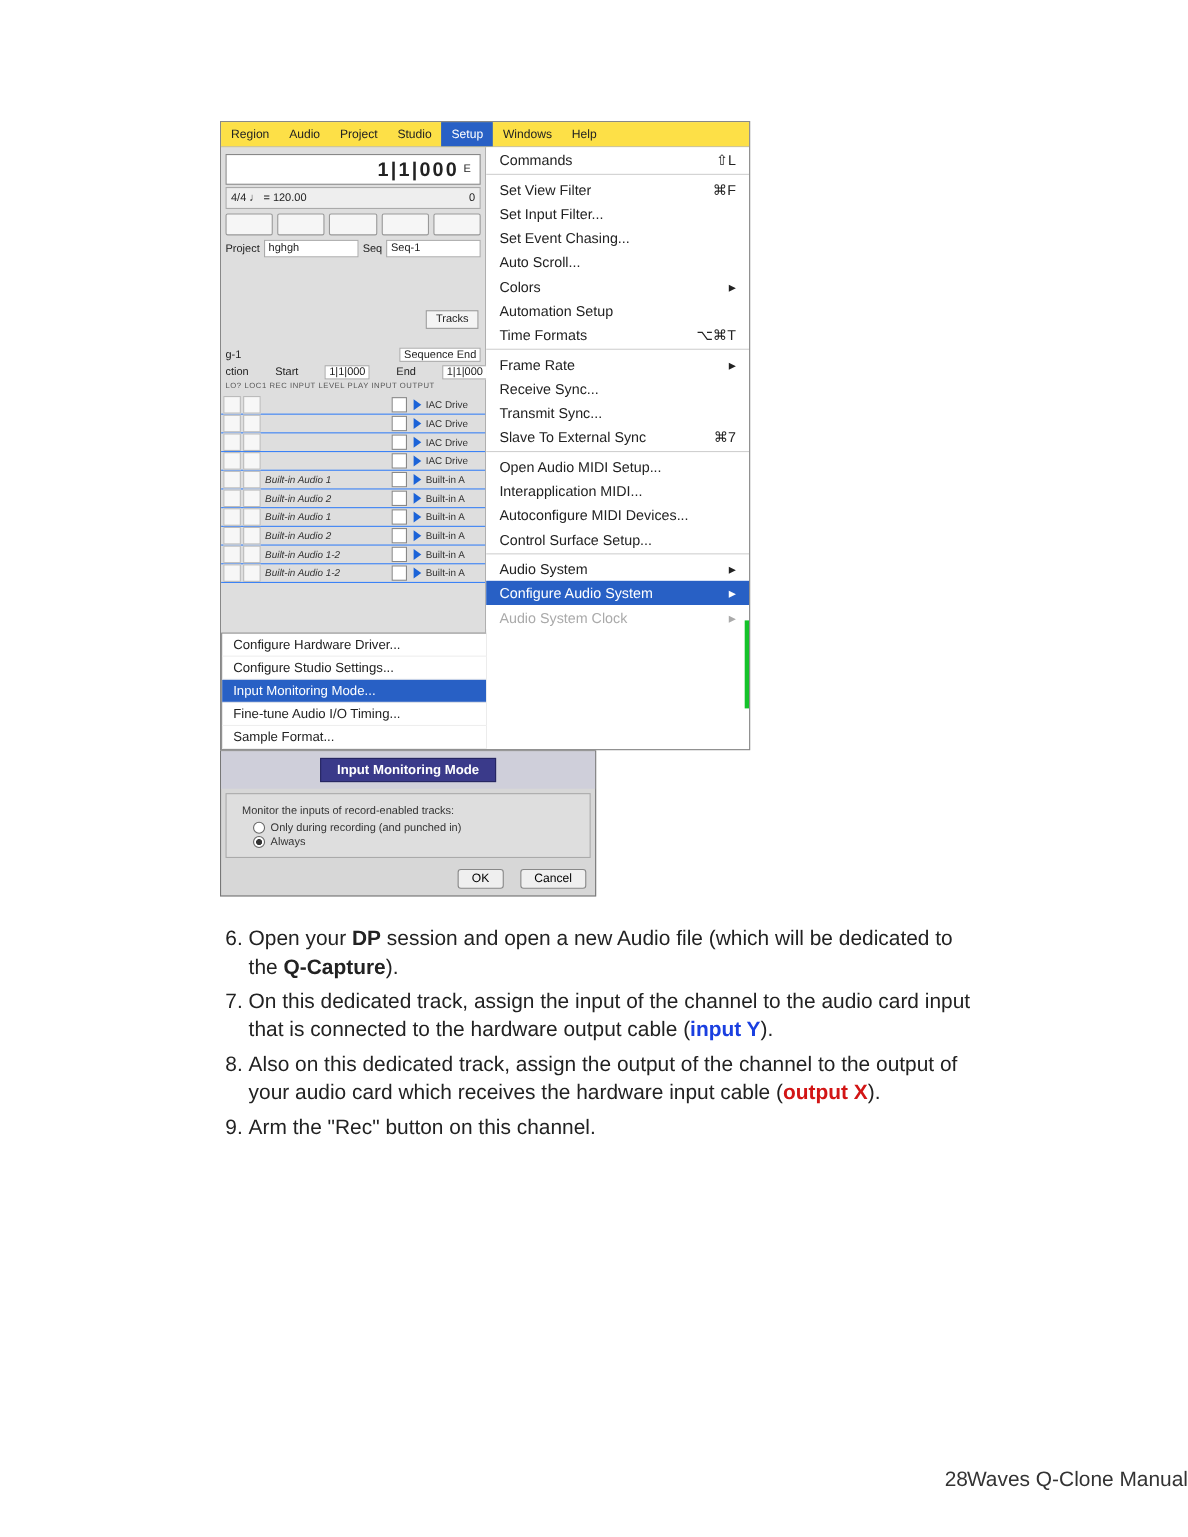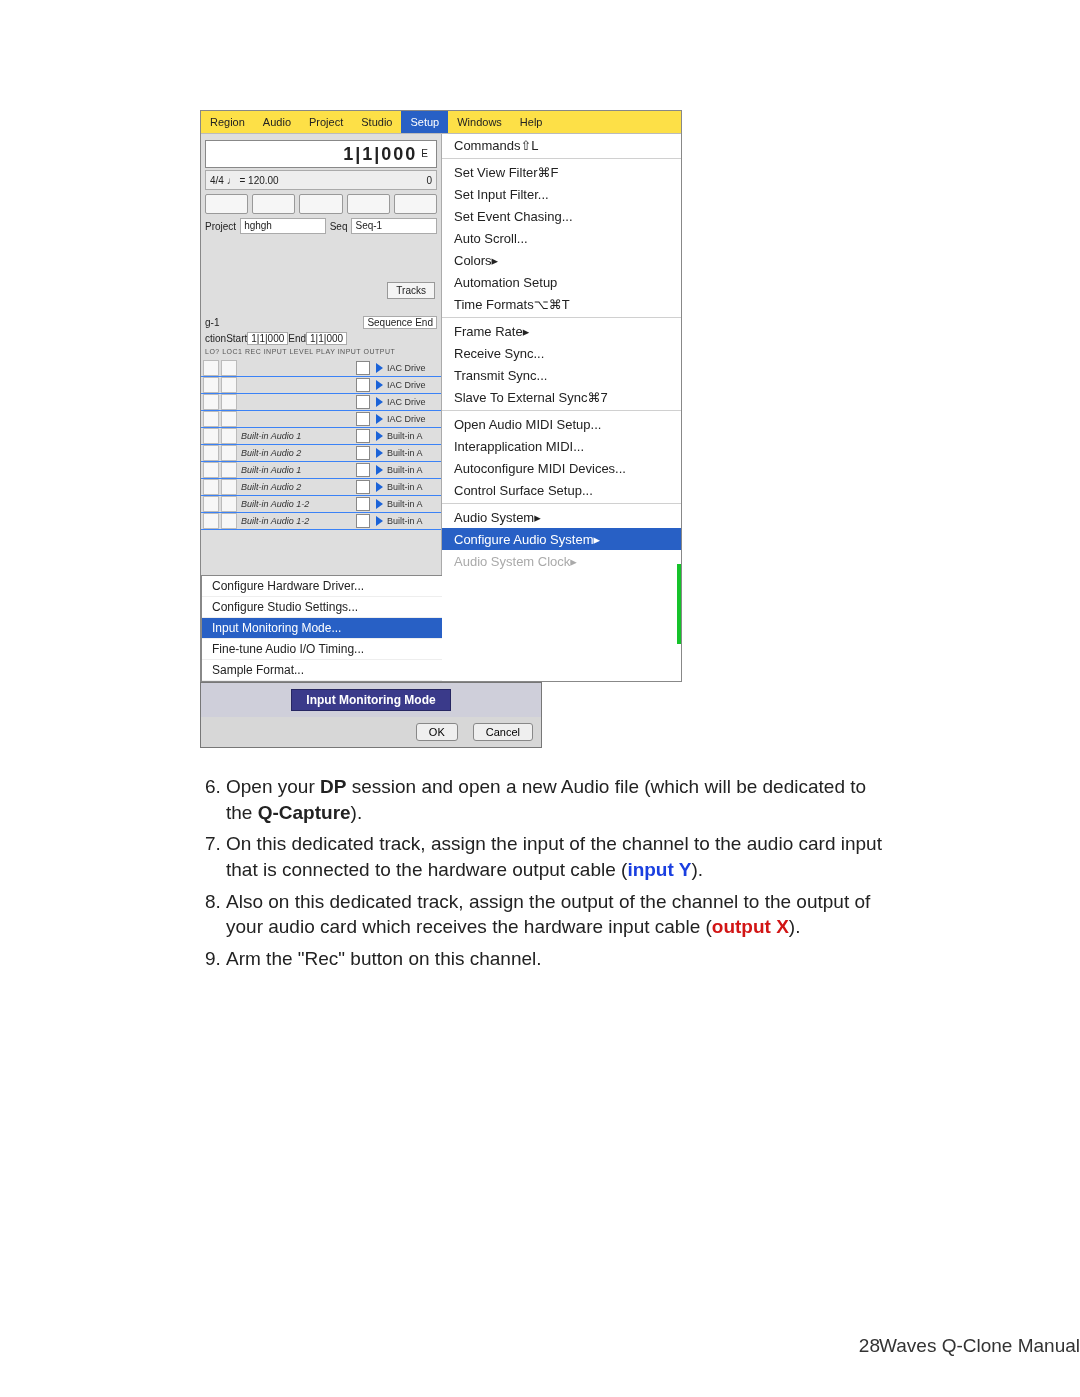--- a/index.html
+++ b/index.html
@@ -12,38 +12,38 @@
   .dp-body{display:flex;height:calc(100% - 22px)}
   .dp-left{flex:0 0 240px;background:#dedede;border-right:1px solid #aaa;position:relative}
   .counter{margin:6px 4px 2px 4px;height:26px;background:#fff;border:1px solid #888;display:flex;align-items:center;justify-content:flex-end;padding:0 6px;font:bold 18px/1 Arial;letter-spacing:2px}
   .tempo{margin:2px 4px 4px 4px;height:18px;background:#eee;border:1px solid #aaa;display:flex;align-items:center;font-size:10px;padding:0 4px;justify-content:space-between}
   .toolrow{margin:2px 4px 4px 4px;height:20px;display:flex;gap:4px}
   .toolrow .tb{flex:1;background:#f6f6f6;border:1px solid #999;border-radius:2px}
   .projrow{margin:0 4px 6px 4px;height:16px;display:flex;gap:4px;font-size:10px;align-items:center}
   .projrow .fld{flex:1;background:#fff;border:1px solid #aaa;height:14px;padding:0 3px;line-height:14px}
   .trackbtn{position:absolute;right:6px;top:148px;background:#f4f4f4;border:1px solid #999;font-size:10px;padding:2px 8px}
   .seqrow{position:absolute;top:180px;left:0;right:0;padding:0 4px;font-size:10px}
-  .seqrow .line{display:flex;align-items:center;gap:0;height:16px}
+  .seqrow .line{display:flex;align-items:center;gap:24px;height:16px}
   .seqrow .chip{background:#fff;border:1px solid #aaa;padding:0 3px}
   .hdrmini{position:absolute;top:214px;left:0;right:0;font-size:7px;color:#555;letter-spacing:.5px;padding:0 4px;display:flex;justify-content:space-between}
   .tracks{position:absolute;top:226px;left:0;right:0}
   .trk{height:16px;display:flex;align-items:center;font-size:9px;border-bottom:1px solid #3b82f6}
   .trk .cell{width:14px;height:14px;border:1px solid #bbb;margin-left:2px;background:#f7f7f7}
   .trk .name{flex:1;padding:0 4px;font-style:italic;color:#333}
   .trk .cb{width:12px;height:12px;border:1px solid #888;background:#fff;margin-right:2px}
   .trk .play{width:0;height:0;border-left:7px solid #1b63d8;border-top:5px solid transparent;border-bottom:5px solid transparent;margin:0 4px}
   .trk .out{width:54px;font-size:9px;color:#333;overflow:hidden;white-space:nowrap}
   
   .submenu{position:absolute;left:0;bottom:0;width:240px;background:#fff;border:1px solid #888;font-size:12px}
   .submenu div{padding:3px 10px;border-bottom:1px solid #eee}
   .submenu .hl{background:#2860c5;color:#fff}
   
   .dp-right{flex:1;background:#fff;position:relative}
   .dd{position:absolute;top:0;left:0;right:0;background:#fff}
-  .dd .item{display:flex;align-items:center;height:22px;padding:0 12px;font-size:13px}
+  .dd .item{display:flex;justify-content:space-between;align-items:center;height:22px;padding:0 12px;font-size:13px}
   .dd .sep{height:1px;background:#d0d0d0;margin:2px 0}
   .dd .hl{background:#2860c5;color:#fff}
   .dd .dim{color:#aaa}
   .greenbar{position:absolute;right:0;top:430px;width:4px;height:80px;background:#15c22a}
   
   p.body{font-size:19px;margin:18px 0 10px 0;line-height:1.35}
   
   .shot2{width:340px;border:1px solid #777;background:#d7d7d7;font-size:11px}
   .shot2 .ttlwrap{background:#cfcfda;padding:6px;display:flex;justify-content:center}
   .shot2 .ttl{background:#3a3a8a;color:#fff;font-weight:bold;padding:3px 14px;border:1px solid #262662;font-size:12px}
@@ -294,20 +294,31 @@
         <div class="greenbar"></div>
       </div>
     </div>
   </div>
 
 
   <div class="shot2">
     <div class="ttlwrap">
         <div class="ttl">Input Monitoring Mode</div>
       </div>
+    <div class="inner">
+      <div class="lbl">Monitor the inputs of record-enabled tracks:</div>
+      <div class="opt">
+          <span class="radio"></span>
+          <span>Only during recording (and punched in)</span>
+        </div>
+      <div class="opt">
+          <span class="radio sel"></span>
+          <span>Always</span>
+        </div>
+    </div>
     <div class="btnrow">
       <button>OK</button>
       <button>Cancel</button>
     </div>
   </div>
 
   <ol class="steps" start="6">
     <li>
       <span>Open your </span><span class="b">DP</span><span> session and open a new Audio file (which will be dedicated to the </span><span class="b">Q-Capture</span><span>).</span>
     </li>

